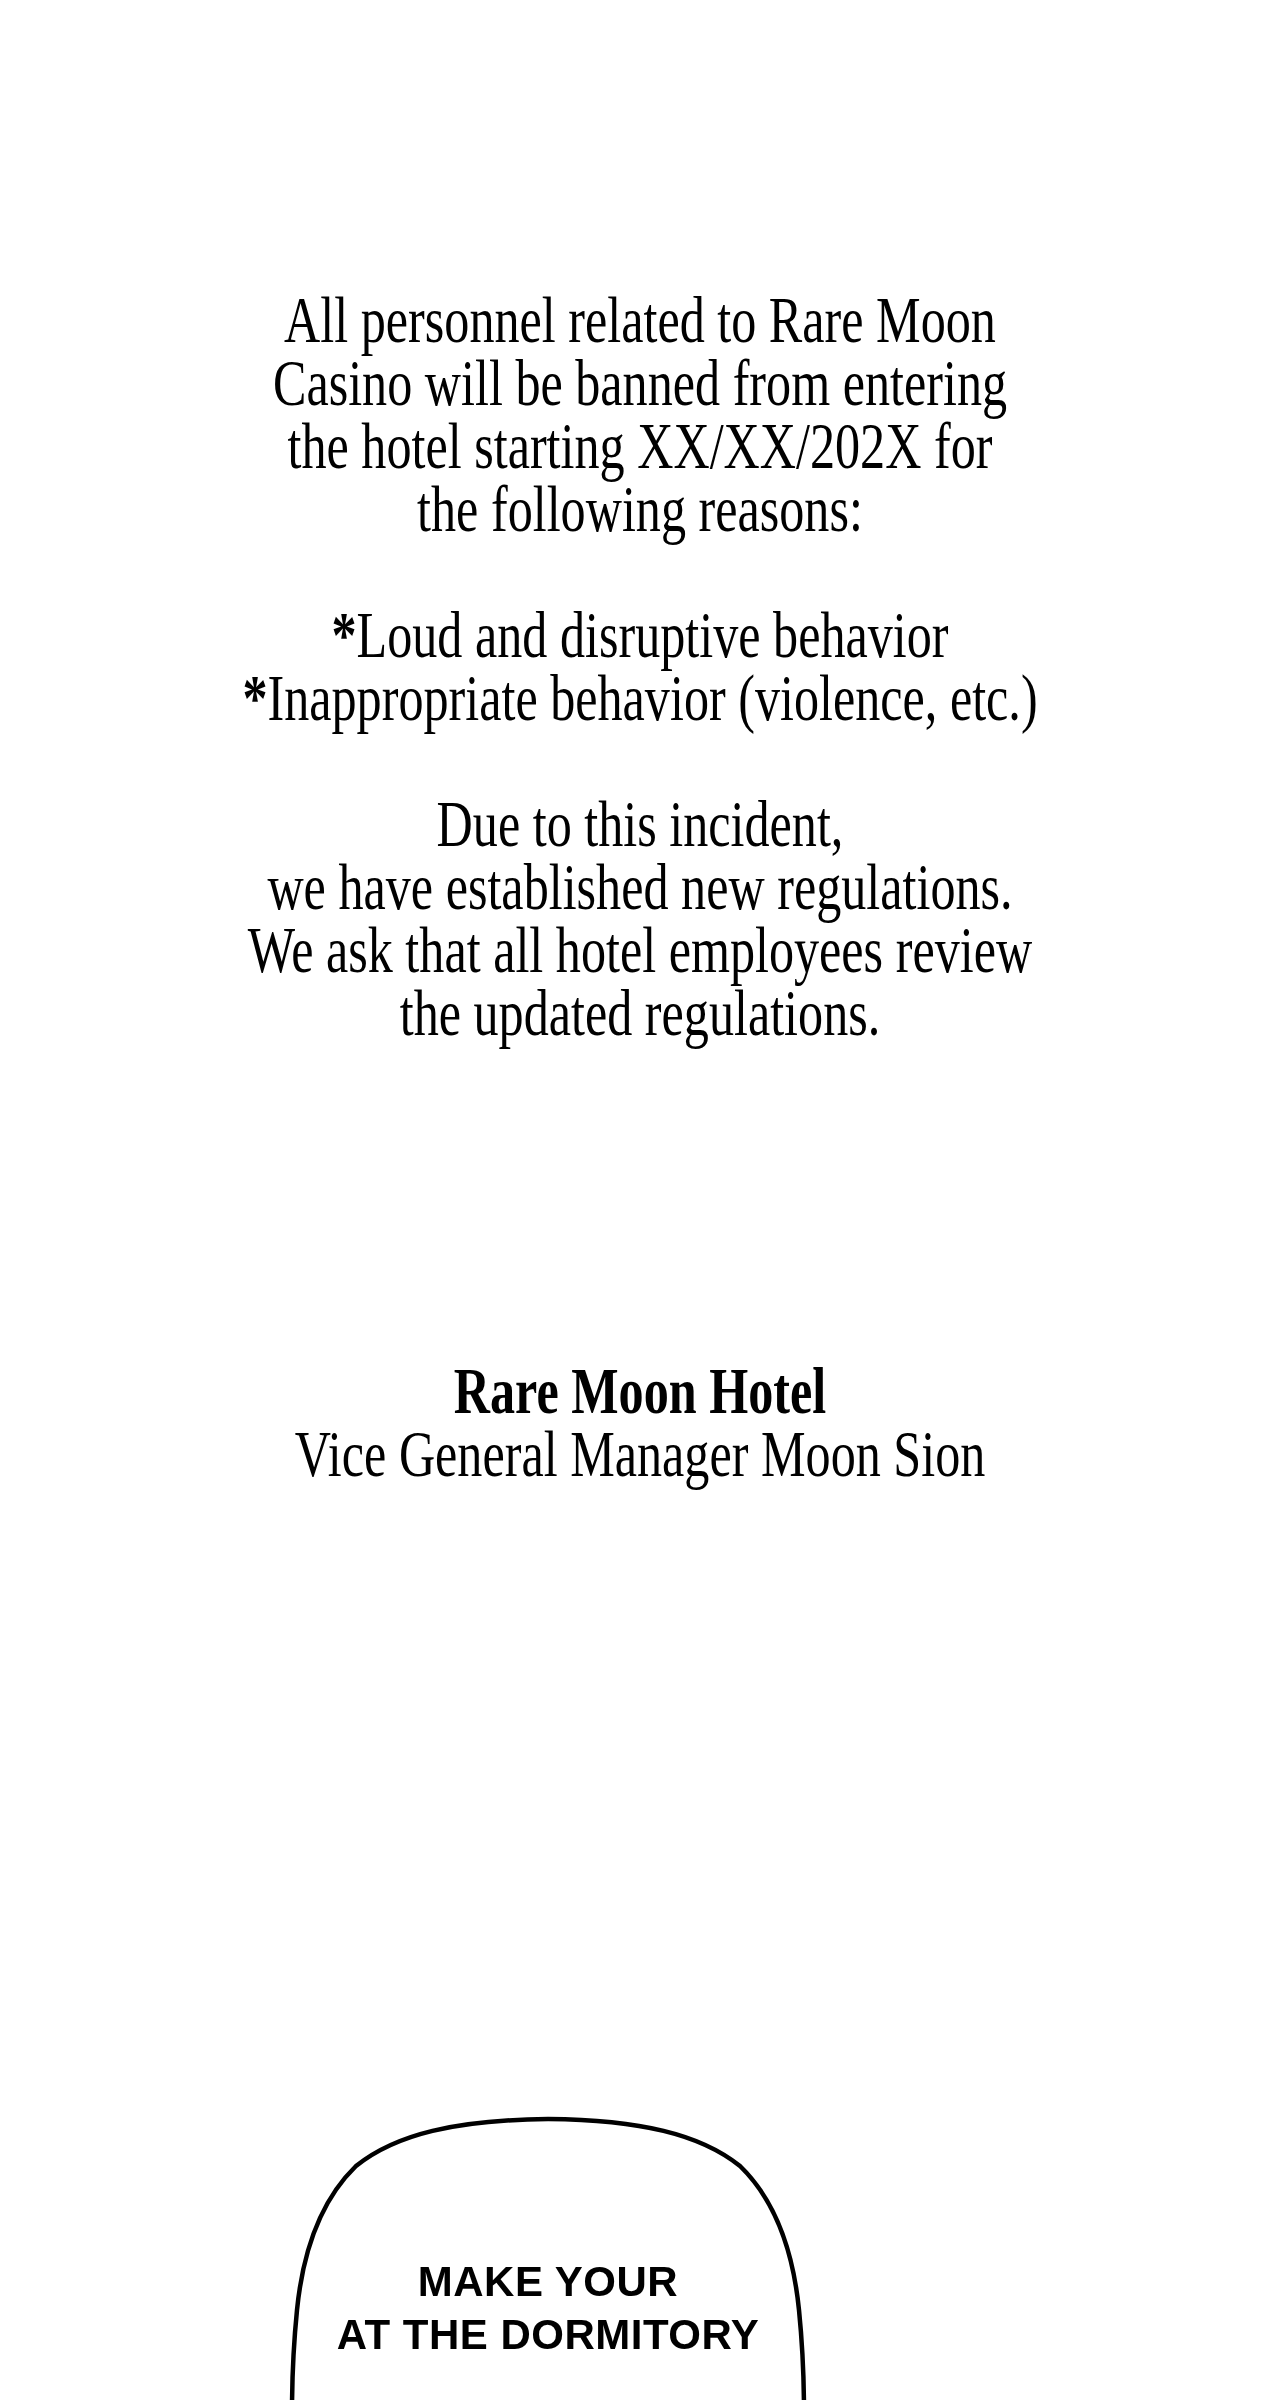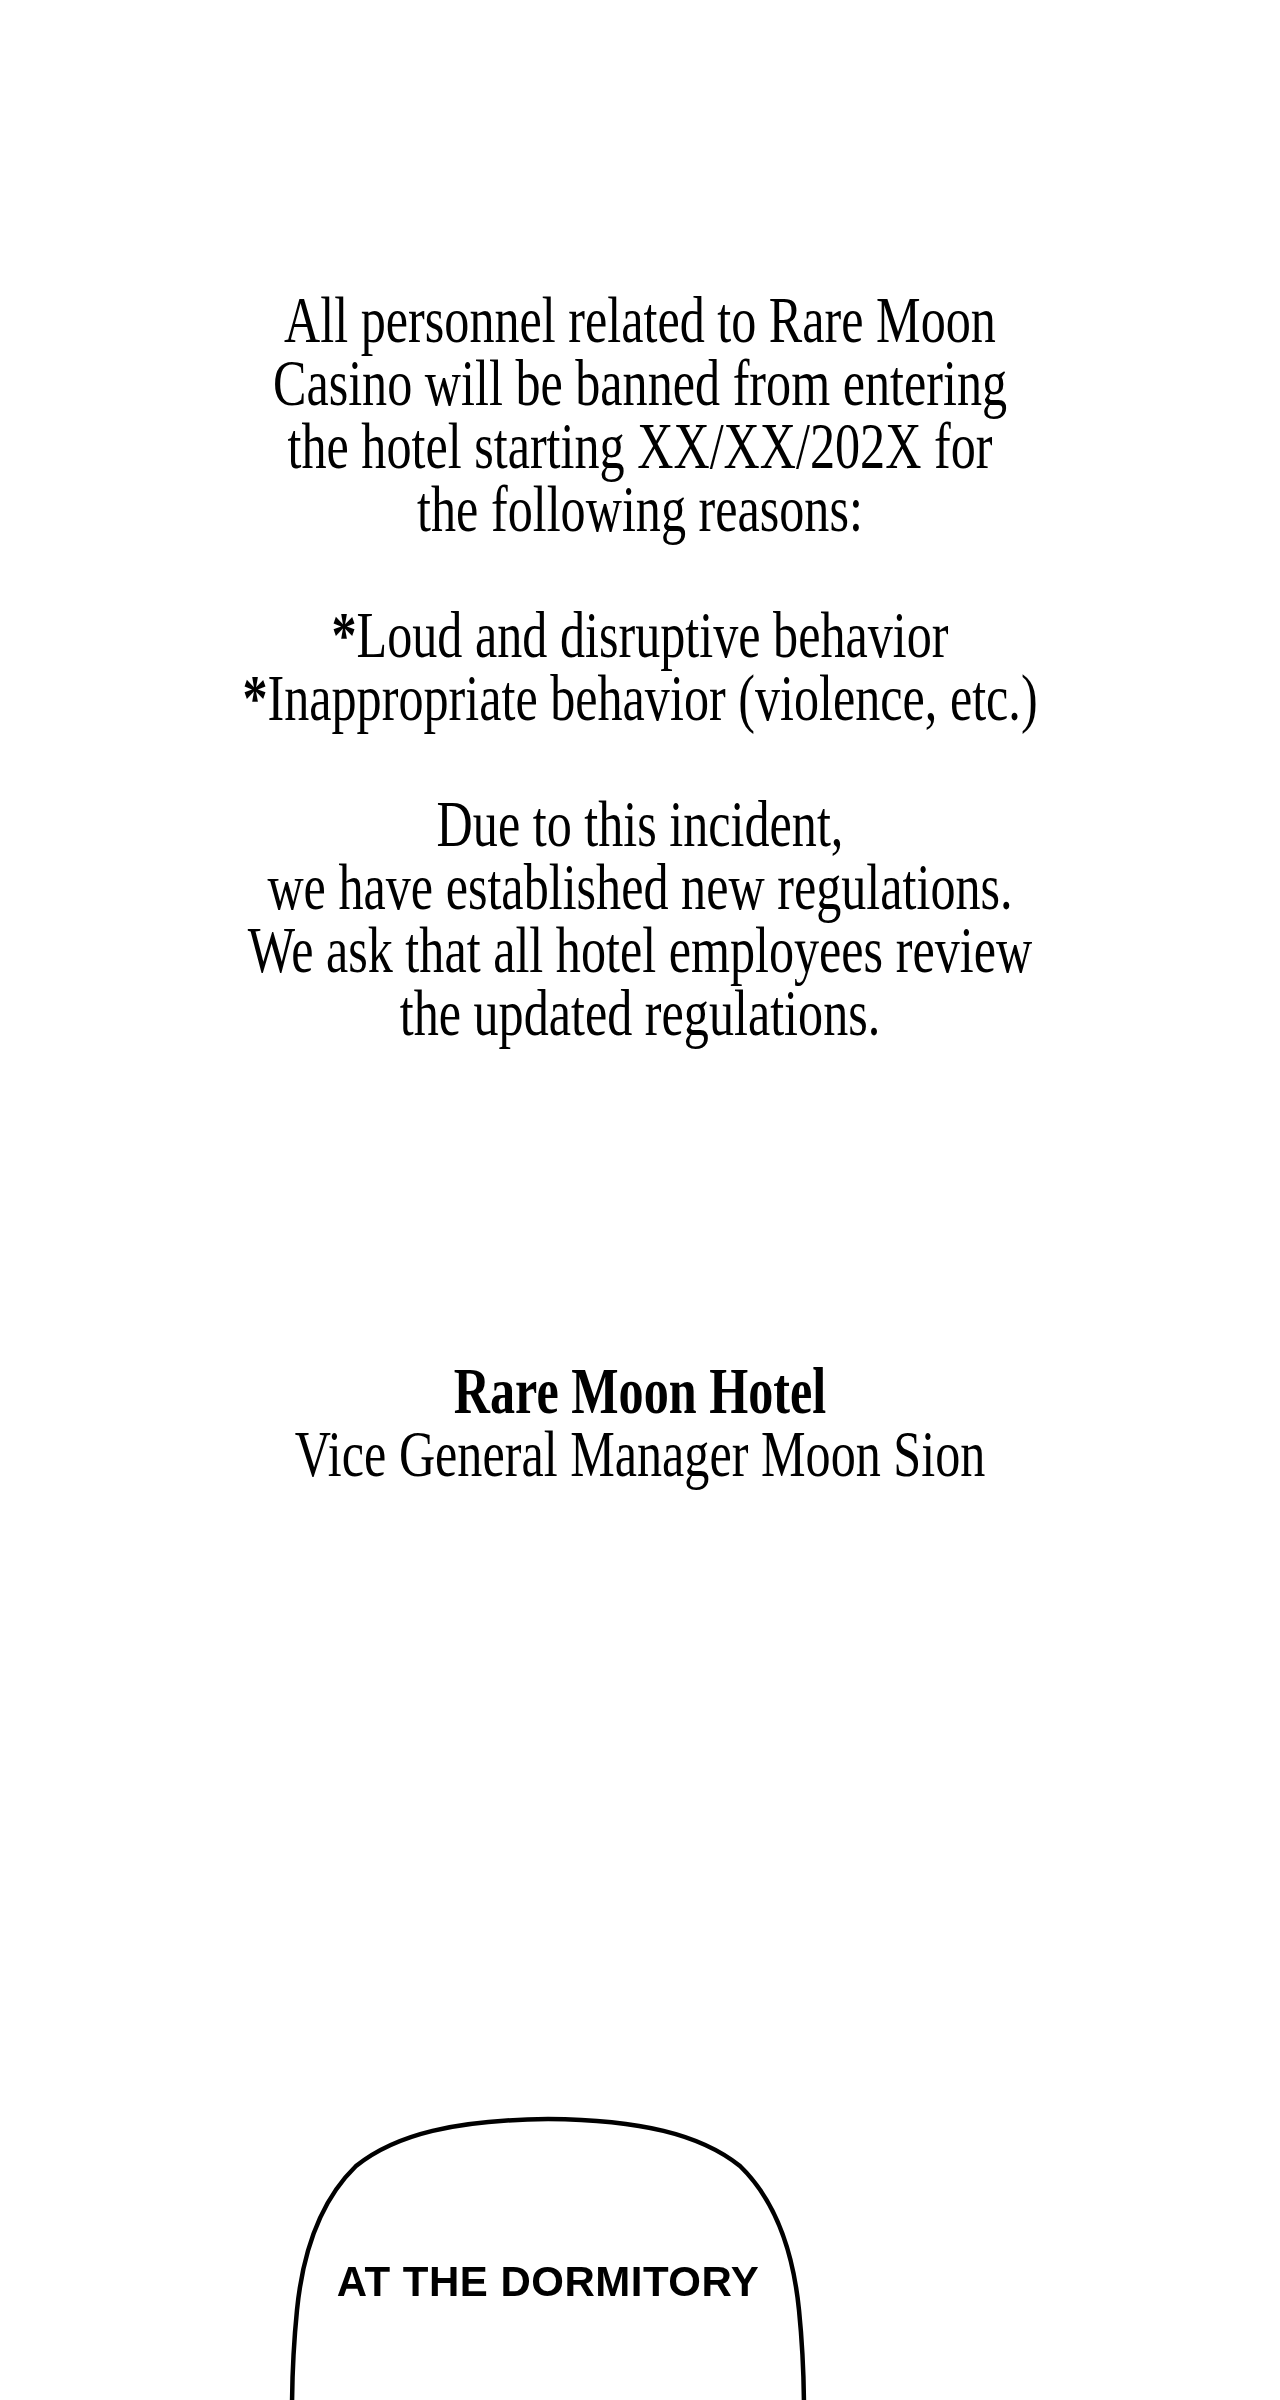--- a/index.html
+++ b/index.html
@@ -104,16 +104,17 @@
       C 292 2380, 293 2350, 297 2310
       C 303 2250, 321 2200, 356 2166
       C 396 2134, 456 2120, 548 2119
       C 640 2120, 700 2134, 740 2166
       C 775 2200, 793 2250, 799 2310
       C 803 2350, 804 2380, 804 2412
     "></path>
   </svg>
 
   <div class="bubble-text">
+    <div>MAKE YOUR</div>
     <div>AT THE DORMITORY</div>
   </div>
 
 </div>
 
 </body></html>

